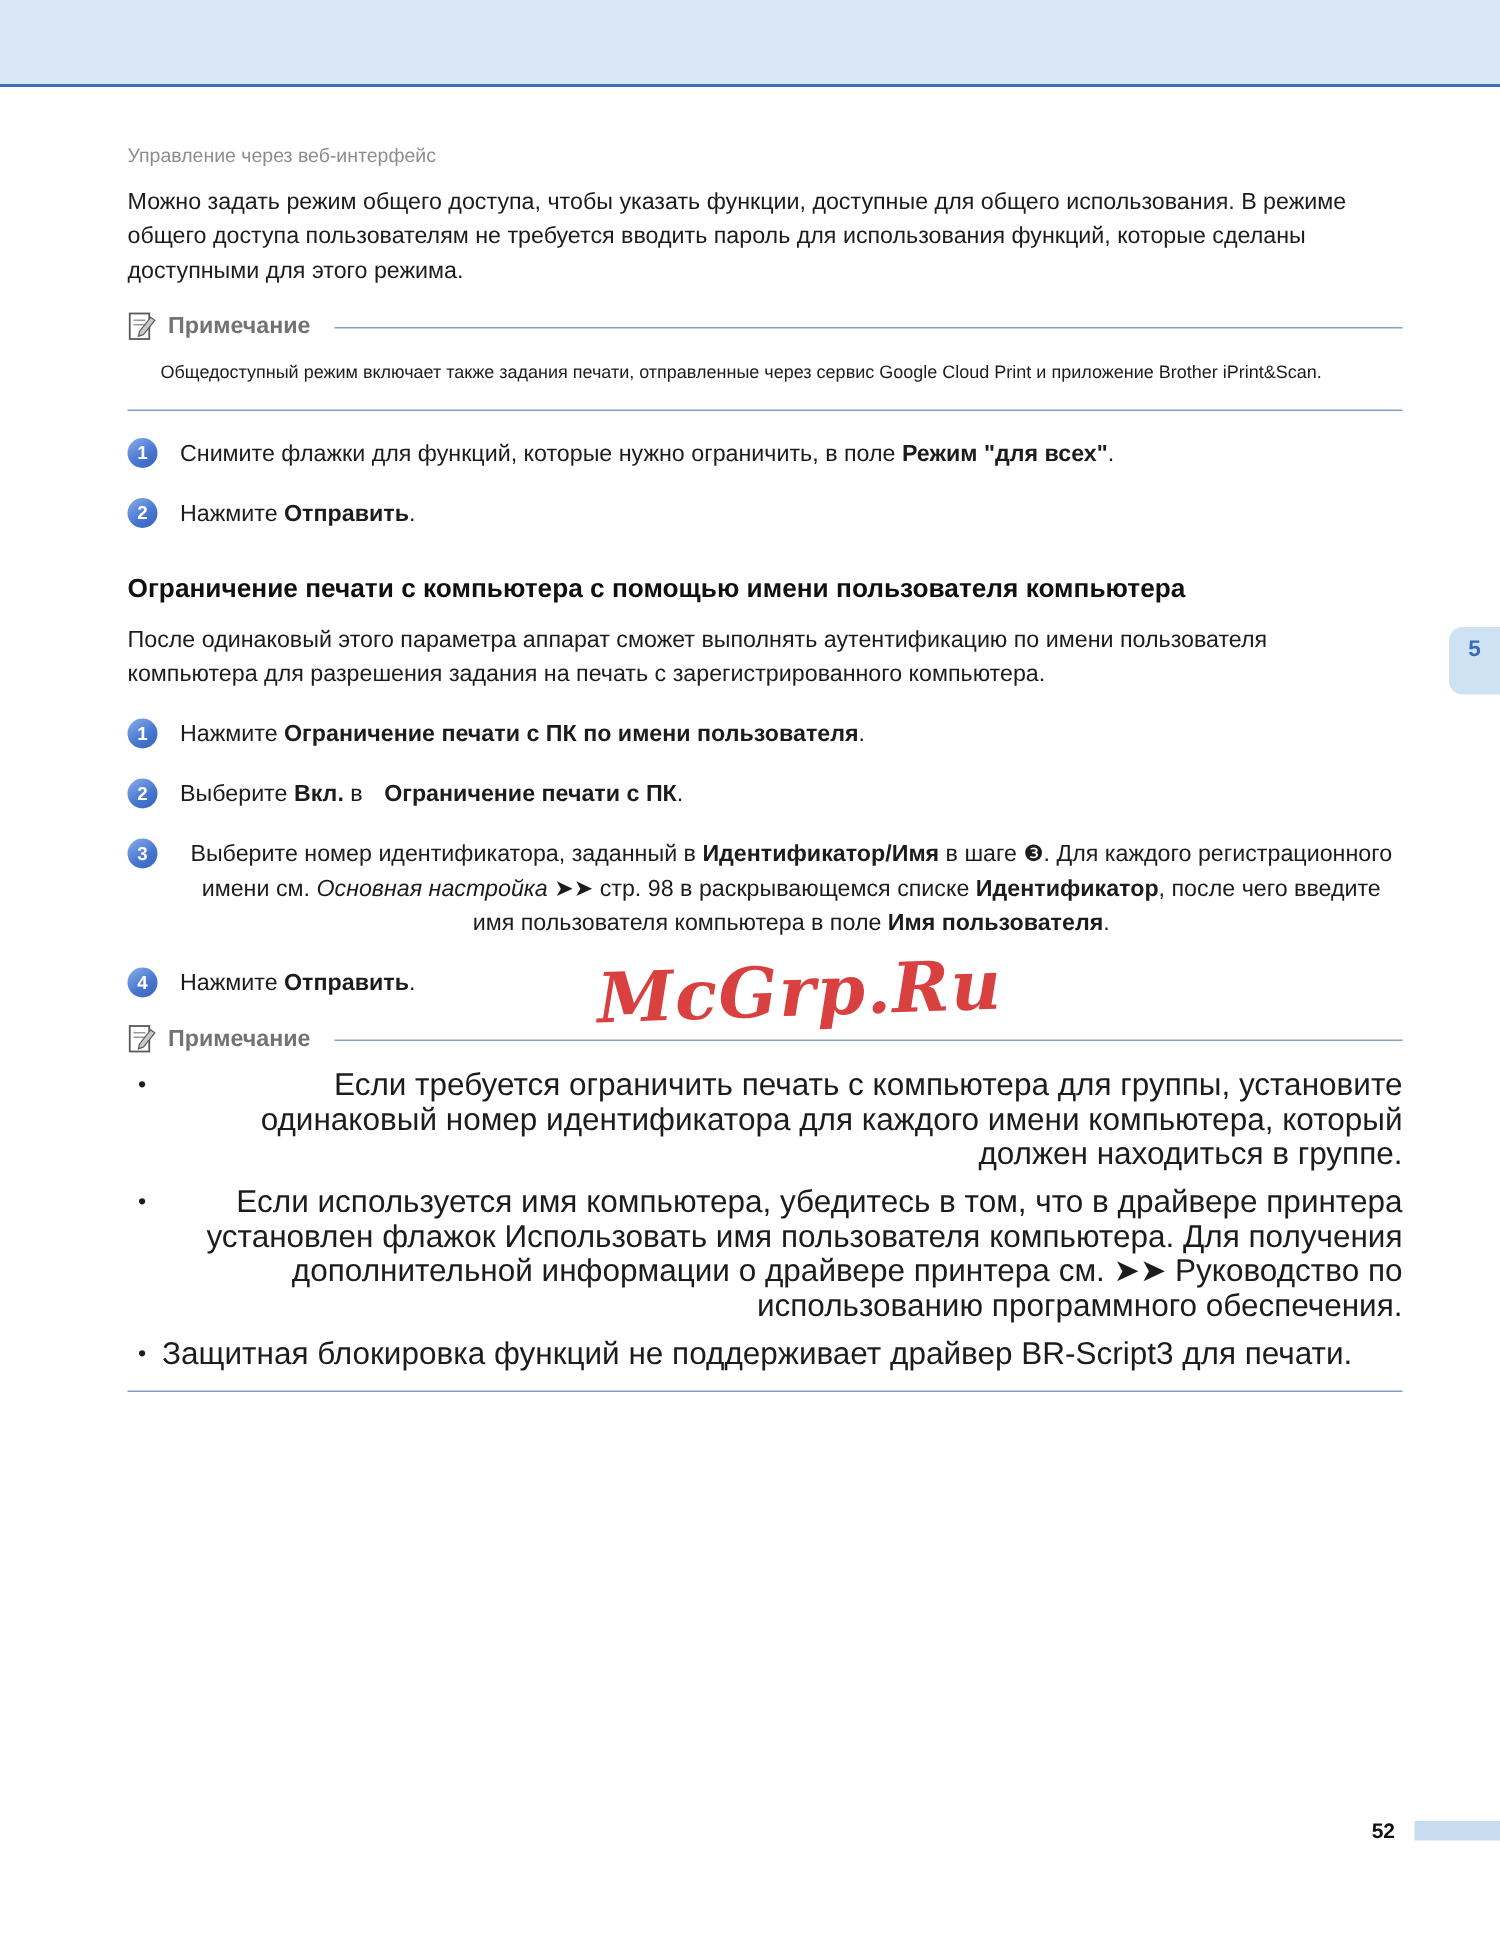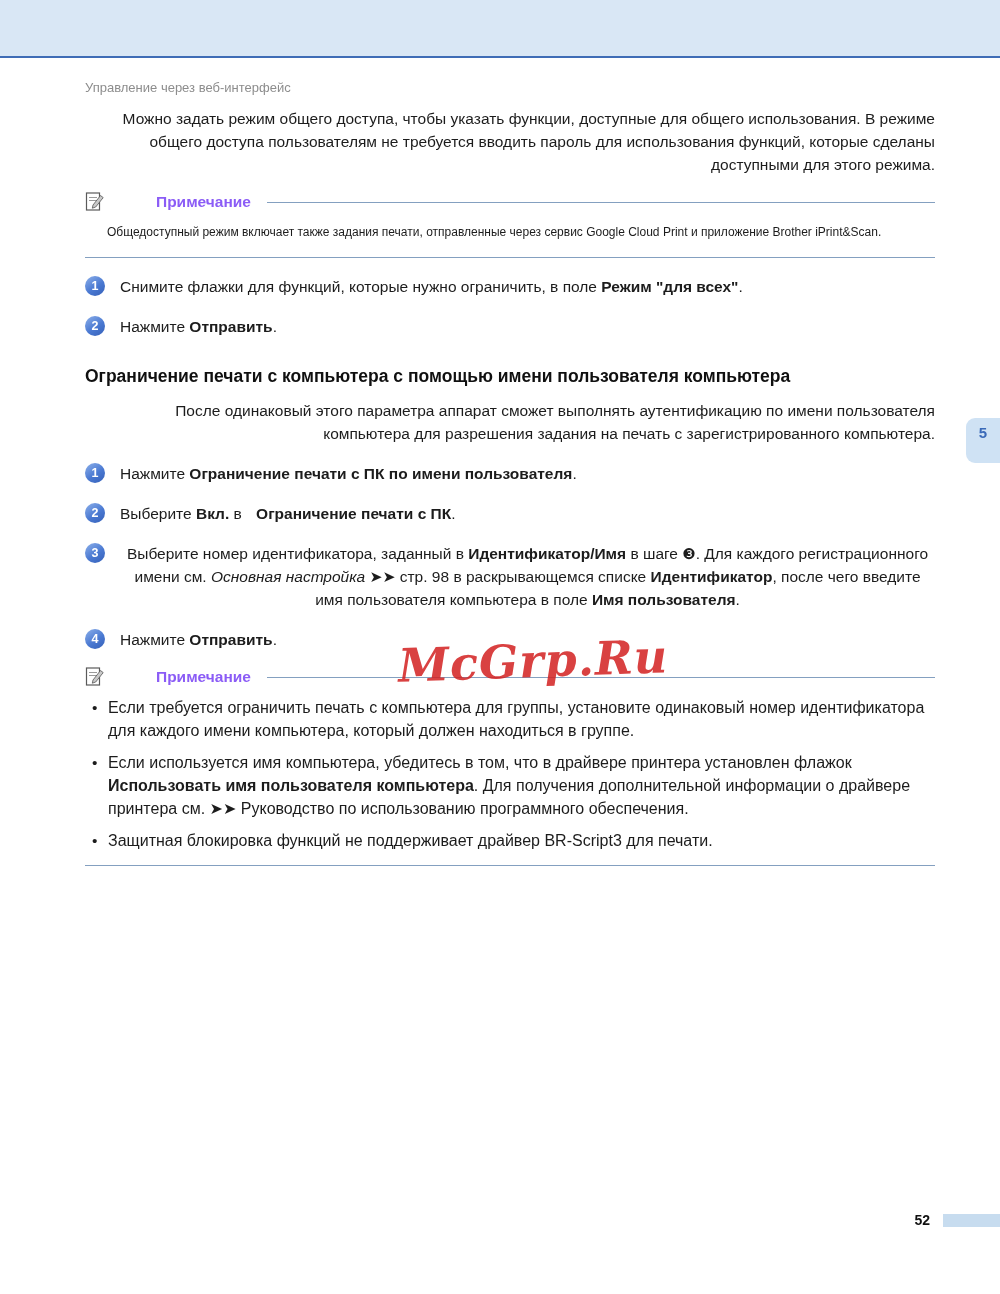--- a/index.html
+++ b/index.html
@@ -1,34 +1,34 @@
 <!DOCTYPE html>
 <html><head>
 <meta charset="utf-8">
 <style>
   html,body{margin:0;padding:0;background:#fff;}
   .page{position:relative;width:1000px;height:1294px;background:#ffffff;
         font-family:"Liberation Sans",sans-serif;color:#1c1c1c;overflow:hidden;}
   .band{height:56px;background:#d9e7f5;border-bottom:2px solid #3f6db6;}
   .content{padding:0 65px 0 85px;}
-  .running{padding-top:22px;font-size:13px;color:#8d8d8d;}
+  .running{padding-top:38px;font-size:13px;color:#8d8d8d;}
   .h{font-size:17.5px;font-weight:bold;margin:46px 0 0;color:#101010;}
   .h2{margin-top:28px;}
-  .body{font-size:15.5px;line-height:23px;margin:12px 0 0;text-align:right;}
+  .body{font-size:15.5px;line-height:23px;margin:12px 0 0;}
   .note{margin-top:15px;}
   .note-head{display:flex;align-items:center;}
   .note-icon{width:20px;height:21px;margin-right:7px;flex:none;}
-  .note-label{font-weight:bold;font-size:15.5px;color:#8b5cf6;margin-left:44px;}
+  .note-label{font-weight:bold;font-size:15.5px;color:#737373;}
   .note-rule{flex:1;border-top:1px solid #84a0c0;margin-left:16px;margin-top:2px;}
   .note-body{font-size:12px;line-height:23px;margin:9px 0 0 22px;}
   .note-close{border-top:1px solid #84a0c0;margin-top:13px;}
   .bullets{margin:3px 0 0 7px;}
   .bullet{display:flex;margin-top:9px;}
   .bullet-marker{width:16px;flex:none;font-size:15.5px;line-height:23px;}
-  .bullet-text{margin:0;font-size:16px;line-height:23px;}
+  .bullet-text{margin:0;font-size:21px;line-height:23px;text-align:right;}
   .step{display:flex;margin-top:17px;}
   .step-badge{flex:none;width:20px;height:20px;border-radius:50%;
         background:linear-gradient(145deg,#8db0ea 0%,#4a79d2 55%,#3560b8 100%);
         color:#fff;font-size:12.5px;font-weight:bold;text-align:center;line-height:20px;margin-top:1px;}
   .step-text{margin:0 0 0 15px;font-size:15.5px;line-height:23px;text-align:center;}
   .inline-badge{font-size:15px;}
   .chapter-tab{position:absolute;top:418px;right:0;width:34px;height:45px;background:#cfe2f4;
         border-radius:9px 0 0 9px;text-align:center;font-weight:bold;font-size:15px;color:#3a6ab8;
         padding-top:6px;box-sizing:border-box;}
   .watermark{position:absolute;top:634px;left:398px;font-family:"DejaVu Serif",serif;
@@ -109,21 +109,21 @@
         <span class="note-rule"></span>
       </div>
 
       <div class="bullets">
         <div class="bullet">
           <span class="bullet-marker">•</span>
           <p class="bullet-text"><span>Если требуется ограничить печать с компьютера для группы, установите одинаковый номер идентификатора для каждого имени компьютера, который должен находиться в группе.</span></p>
         </div>
         <div class="bullet">
           <span class="bullet-marker">•</span>
-          <p class="bullet-text"><span>Если используется имя компьютера, убедитесь в том, что в драйвере принтера установлен флажок </span><span style="font-weight: bold;">Использовать имя пользователя компьютера</span><span>. Для получения дополнительной информации о драйвере принтера см. ➤➤ Руководство по использованию программного обеспечения.</span></p>
+          <p class="bullet-text"><span>Если используется имя компьютера, убедитесь в том, что в драйвере принтера установлен флажок </span><span style="font-weight: normal;">Использовать имя пользователя компьютера</span><span>. Для получения дополнительной информации о драйвере принтера см. ➤➤ Руководство по использованию программного обеспечения.</span></p>
         </div>
         <div class="bullet">
           <span class="bullet-marker">•</span>
           <p class="bullet-text"><span>Защитная блокировка функций не поддерживает драйвер BR-Script3 для печати.</span></p>
         </div>
       </div>
 
       <div class="note-close"></div>
     </div>
   </div>

